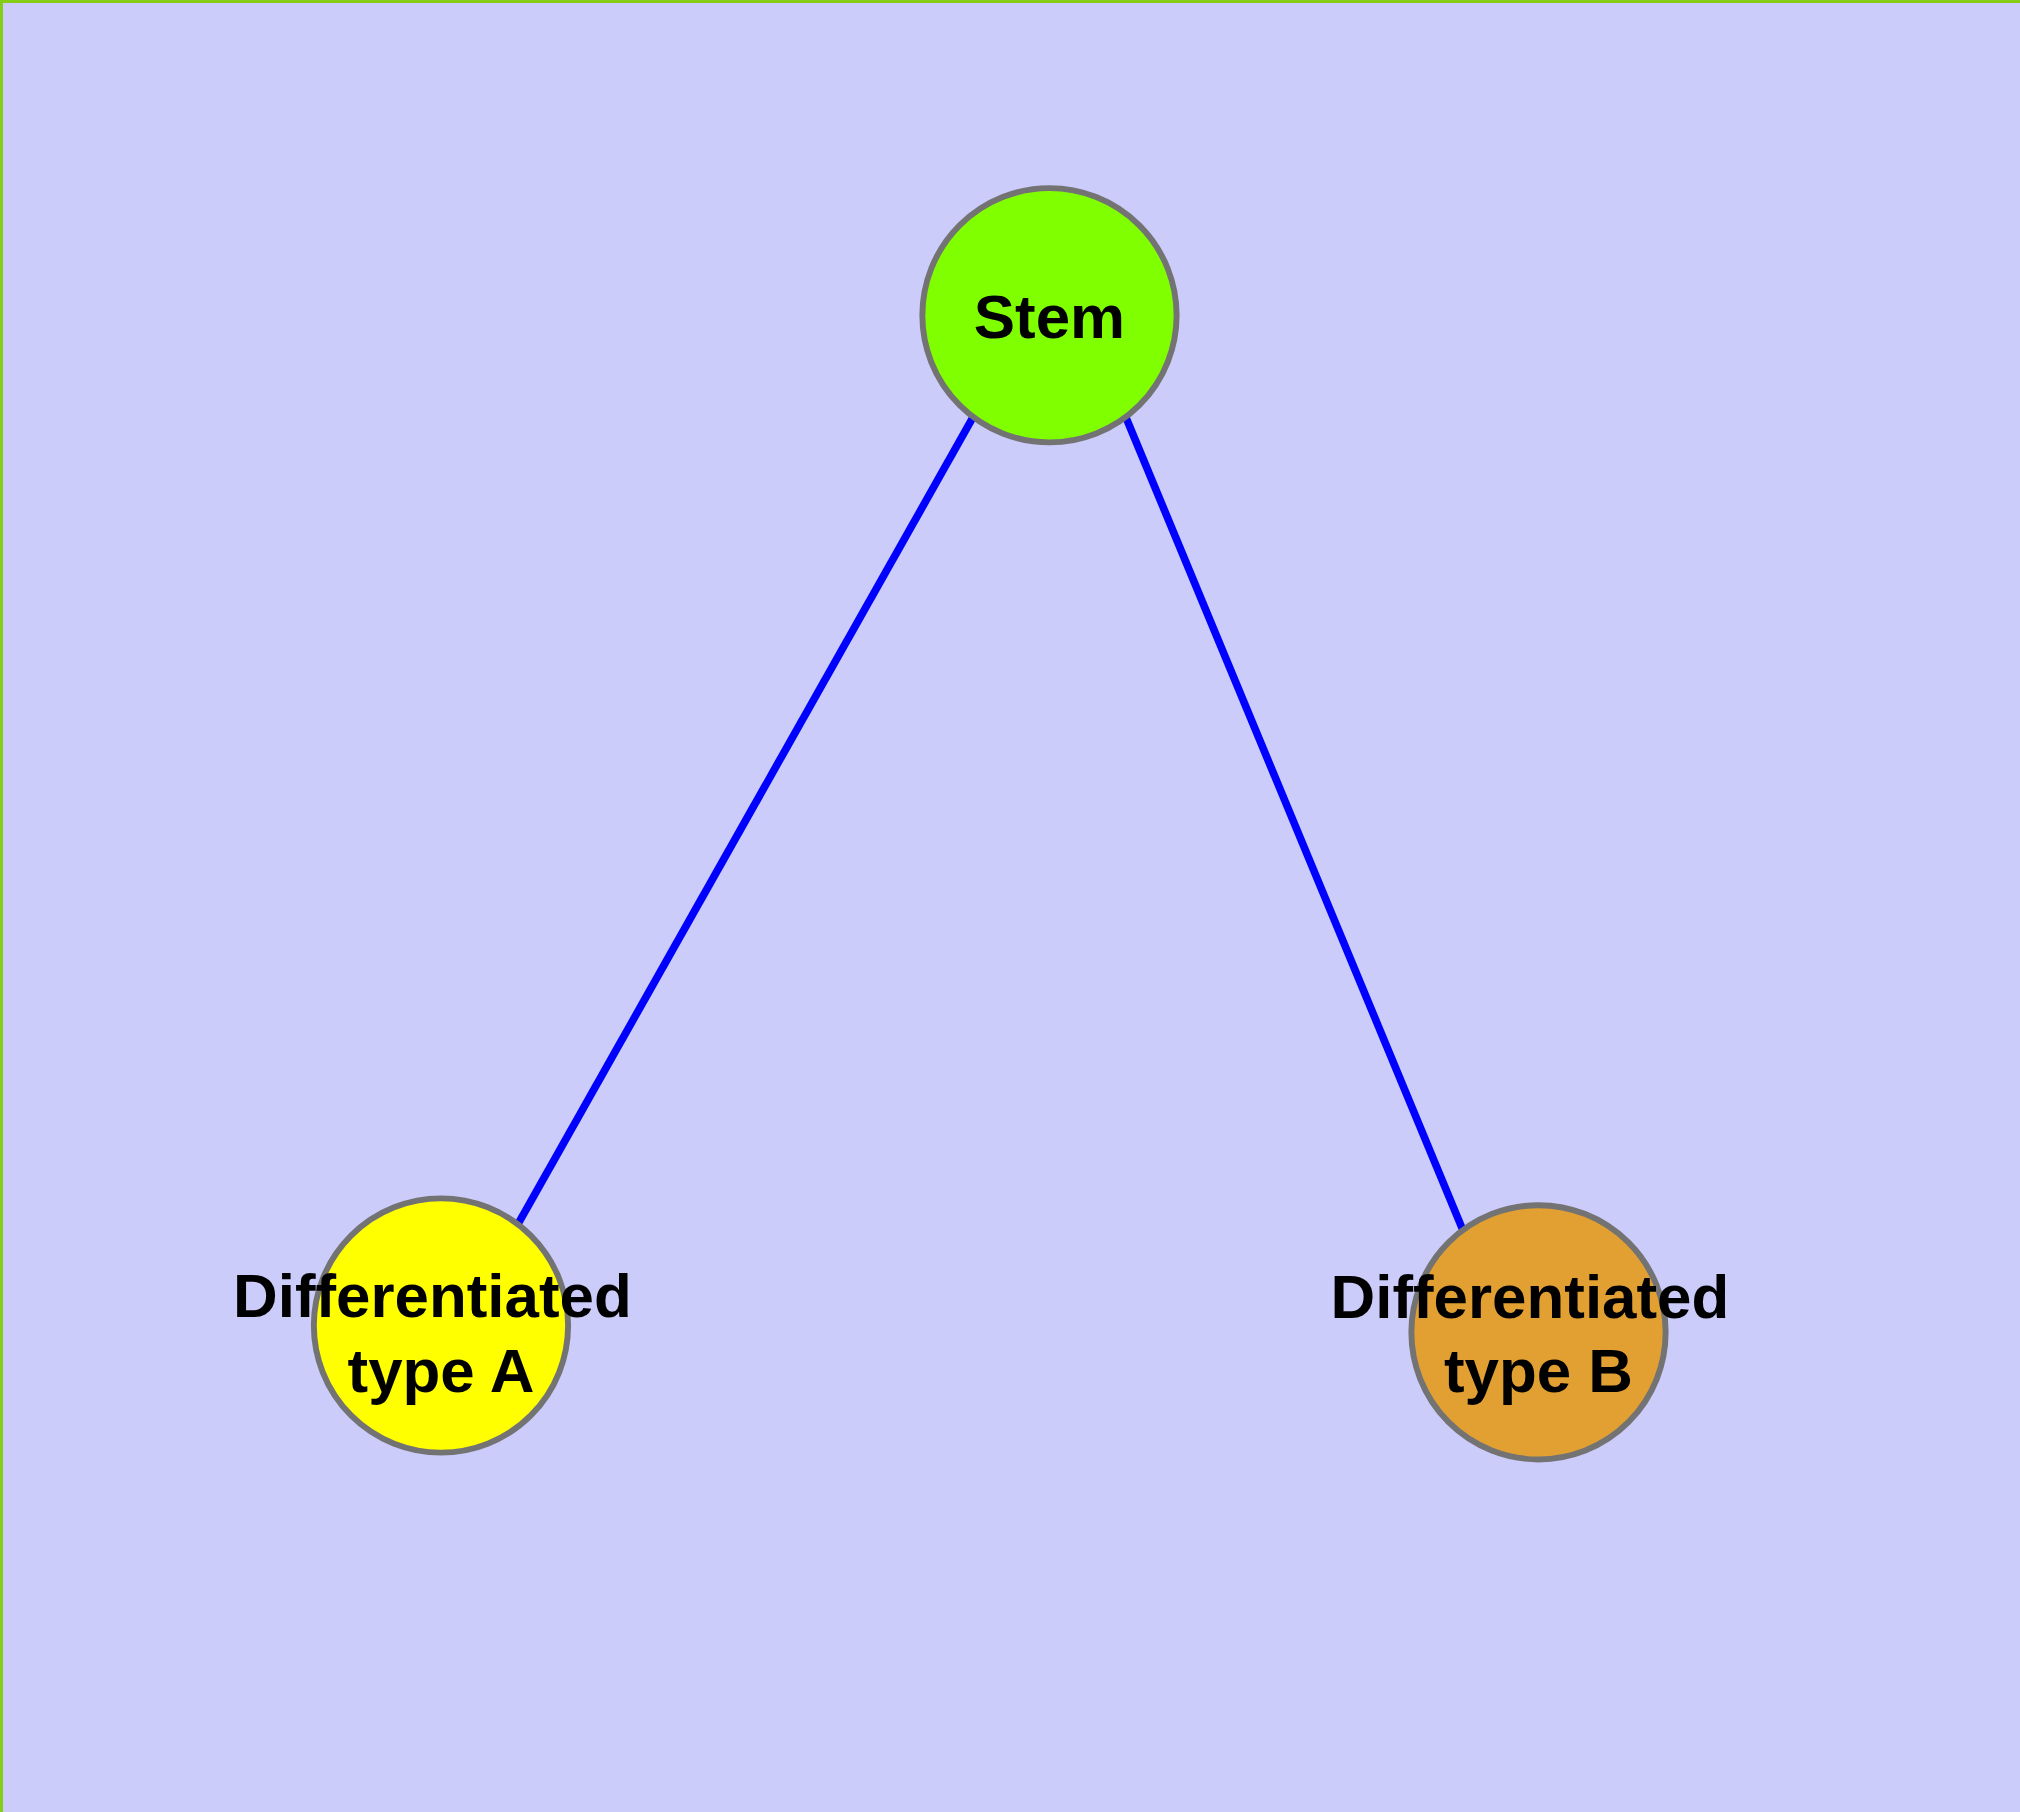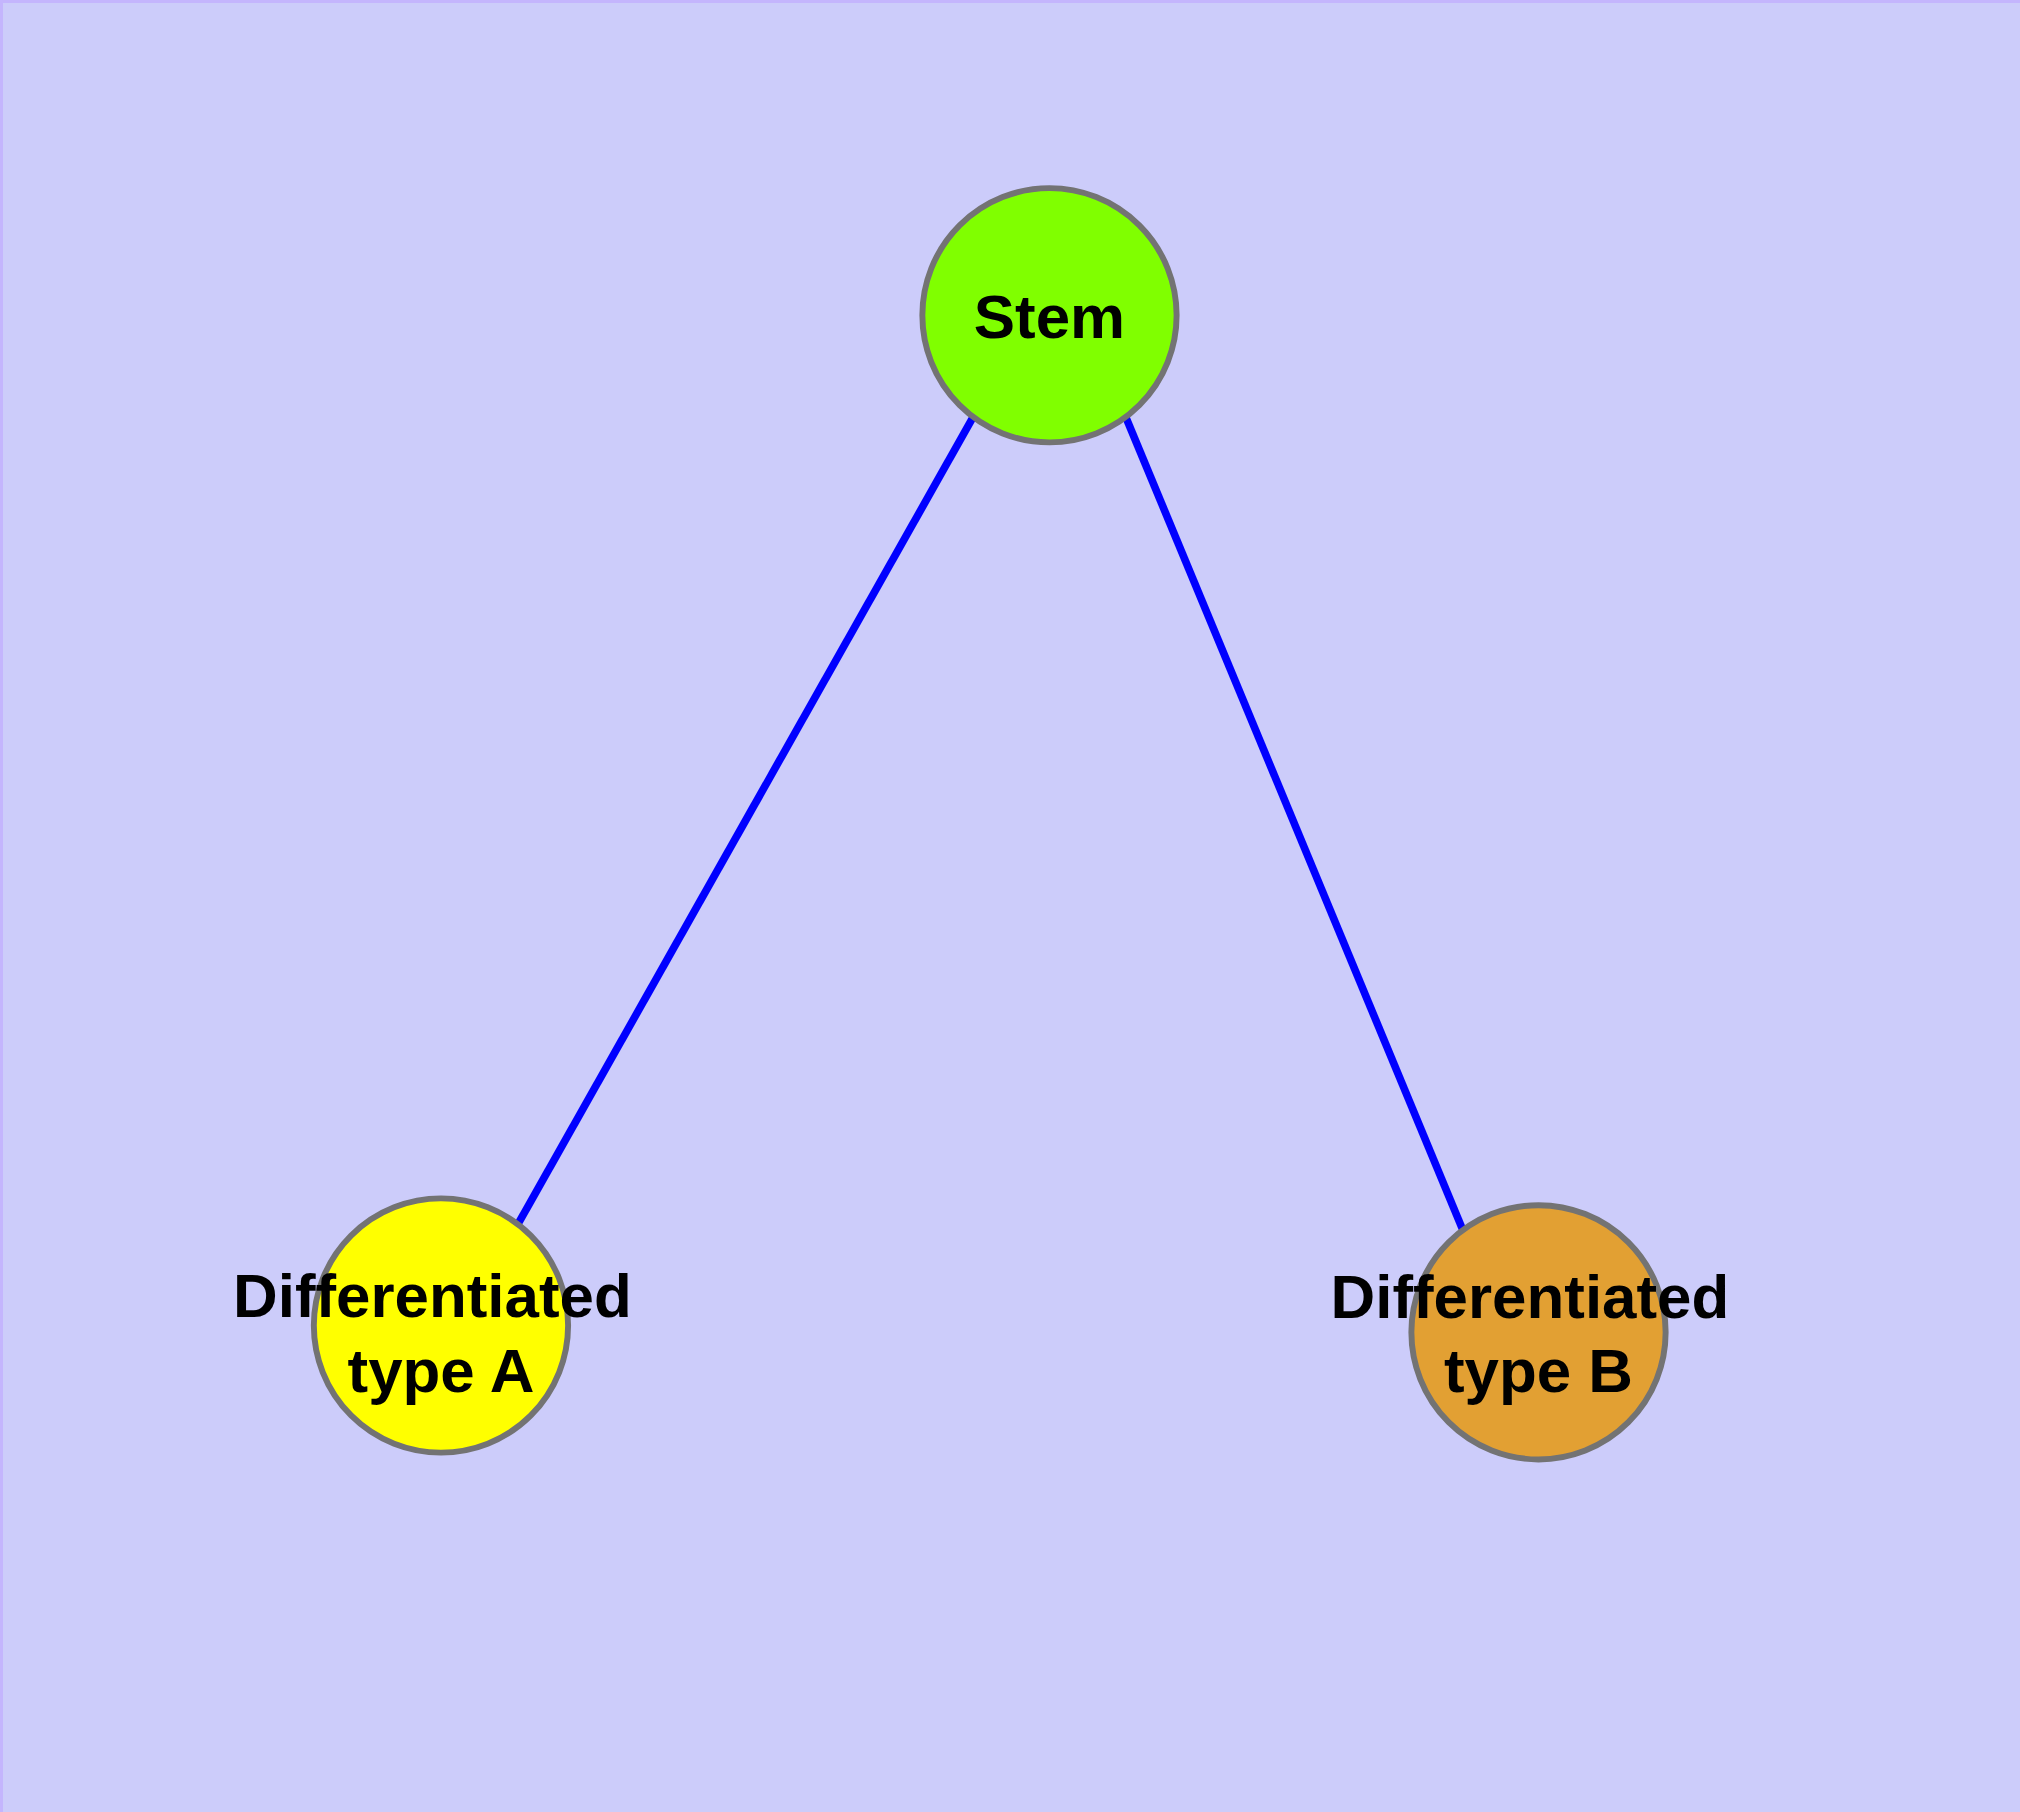--- a/index.html
+++ b/index.html
@@ -5,21 +5,21 @@
 <style>
   html, body {
     margin: 0;
     padding: 0;
     background: #ffffff;
   }
   #canvas {
     position: relative;
     width: 2021px;
     height: 1812px;
-    background: #c4b5fd;
+    background: #84cc16;
     overflow: hidden;
     font-family: "Liberation Sans", "DejaVu Sans", sans-serif;
   }
   #plot-area {
     position: absolute;
     left: 3.4px;
     top: 3.4px;
     width: 2017px;
     height: 1809px;
     background: #ccccfa;

